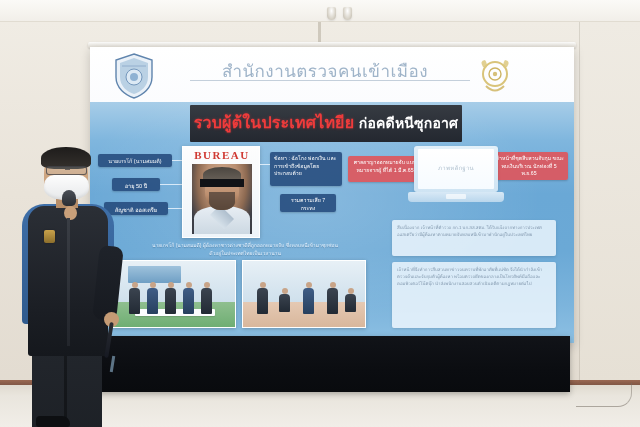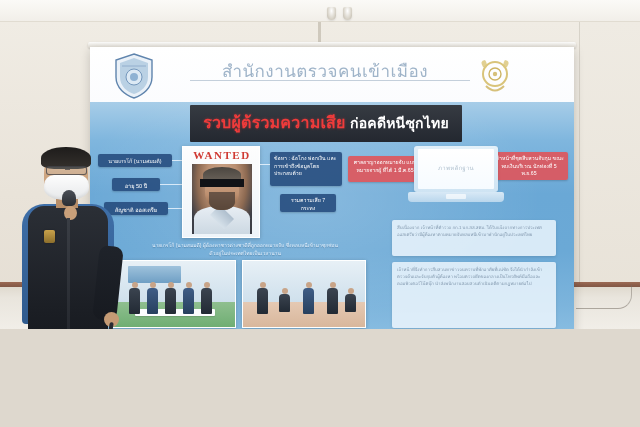--- a/index.html
+++ b/index.html
@@ -8,21 +8,21 @@
     width: 640px;
     height: 427px;
     overflow: hidden;
     font-family: "Liberation Sans", sans-serif;
     background: #ded8ce;
   }
 
   #stage {
     position: relative;
     width: 640px;
-    height: 329px;
+    height: 427px;
     overflow: hidden;
     background: linear-gradient(180deg, #f2efe9 0%, #e6e0d6 40%, #ded7cb 75%, #d8d2c6 100%);
   }
 
   
   .ceiling {
     position: absolute; left: 0; top: 0; width: 640px; height: 22px;
     background: linear-gradient(180deg, #fbfaf7 0%, #f1eee8 100%);
   }
   .ceiling-edge {
@@ -494,35 +494,35 @@
         <path d="M33 12 Q37 6 31 5 Q28 9 30 13 Z" fill="#dcc87f" opacity=".85"></path>
         <path d="M12 31 Q21 40 30 31" fill="none" stroke="#d6c07a" stroke-width="2"></path>
       </svg>
     </div>
 
     <div class="slide-body">
       <div class="body-vignette"></div>
 
       <div class="banner">
         <div class="banner-main">
-          <span class="banner-red">รวบผู้ต้รวมความเสีย</span>
-          <span class="banner-white">ก่อคดีหนีซุกไทย</span>
+          <span class="banner-red">รวบผู้ต้ในประเทศไทยีย</span>
+          <span class="banner-white">ก่อคดีหนีซุกอาศ</span>
         </div>
       </div>
 
       <div class="box navy lbl-name blur">นายเกรโก้ (นามสมมติ)</div>
       <div class="box navy lbl-age blur">อายุ 50 ปี</div>
       <div class="box navy lbl-nat blur">สัญชาติ ออสเตรีย</div>
 
       <div class="lead" style="left:82px;  top:58px;  width:12px;"></div>
       <div class="lead" style="left:70px;  top:82px;  width:24px;"></div>
       <div class="lead" style="left:78px;  top:106px; width:16px;"></div>
 
       <div class="poster">
-        <div class="poster-title">WANTED</div>
+        <div class="poster-title">BUREAU</div>
         <div class="poster-photo">
           <div class="photo-body"></div>
           <div class="photo-collar"></div>
           <div class="photo-head"></div>
           <div class="photo-hair"></div>
           <div class="photo-beard"></div>
           <div class="photo-censor"></div>
         </div>
       </div>
 

